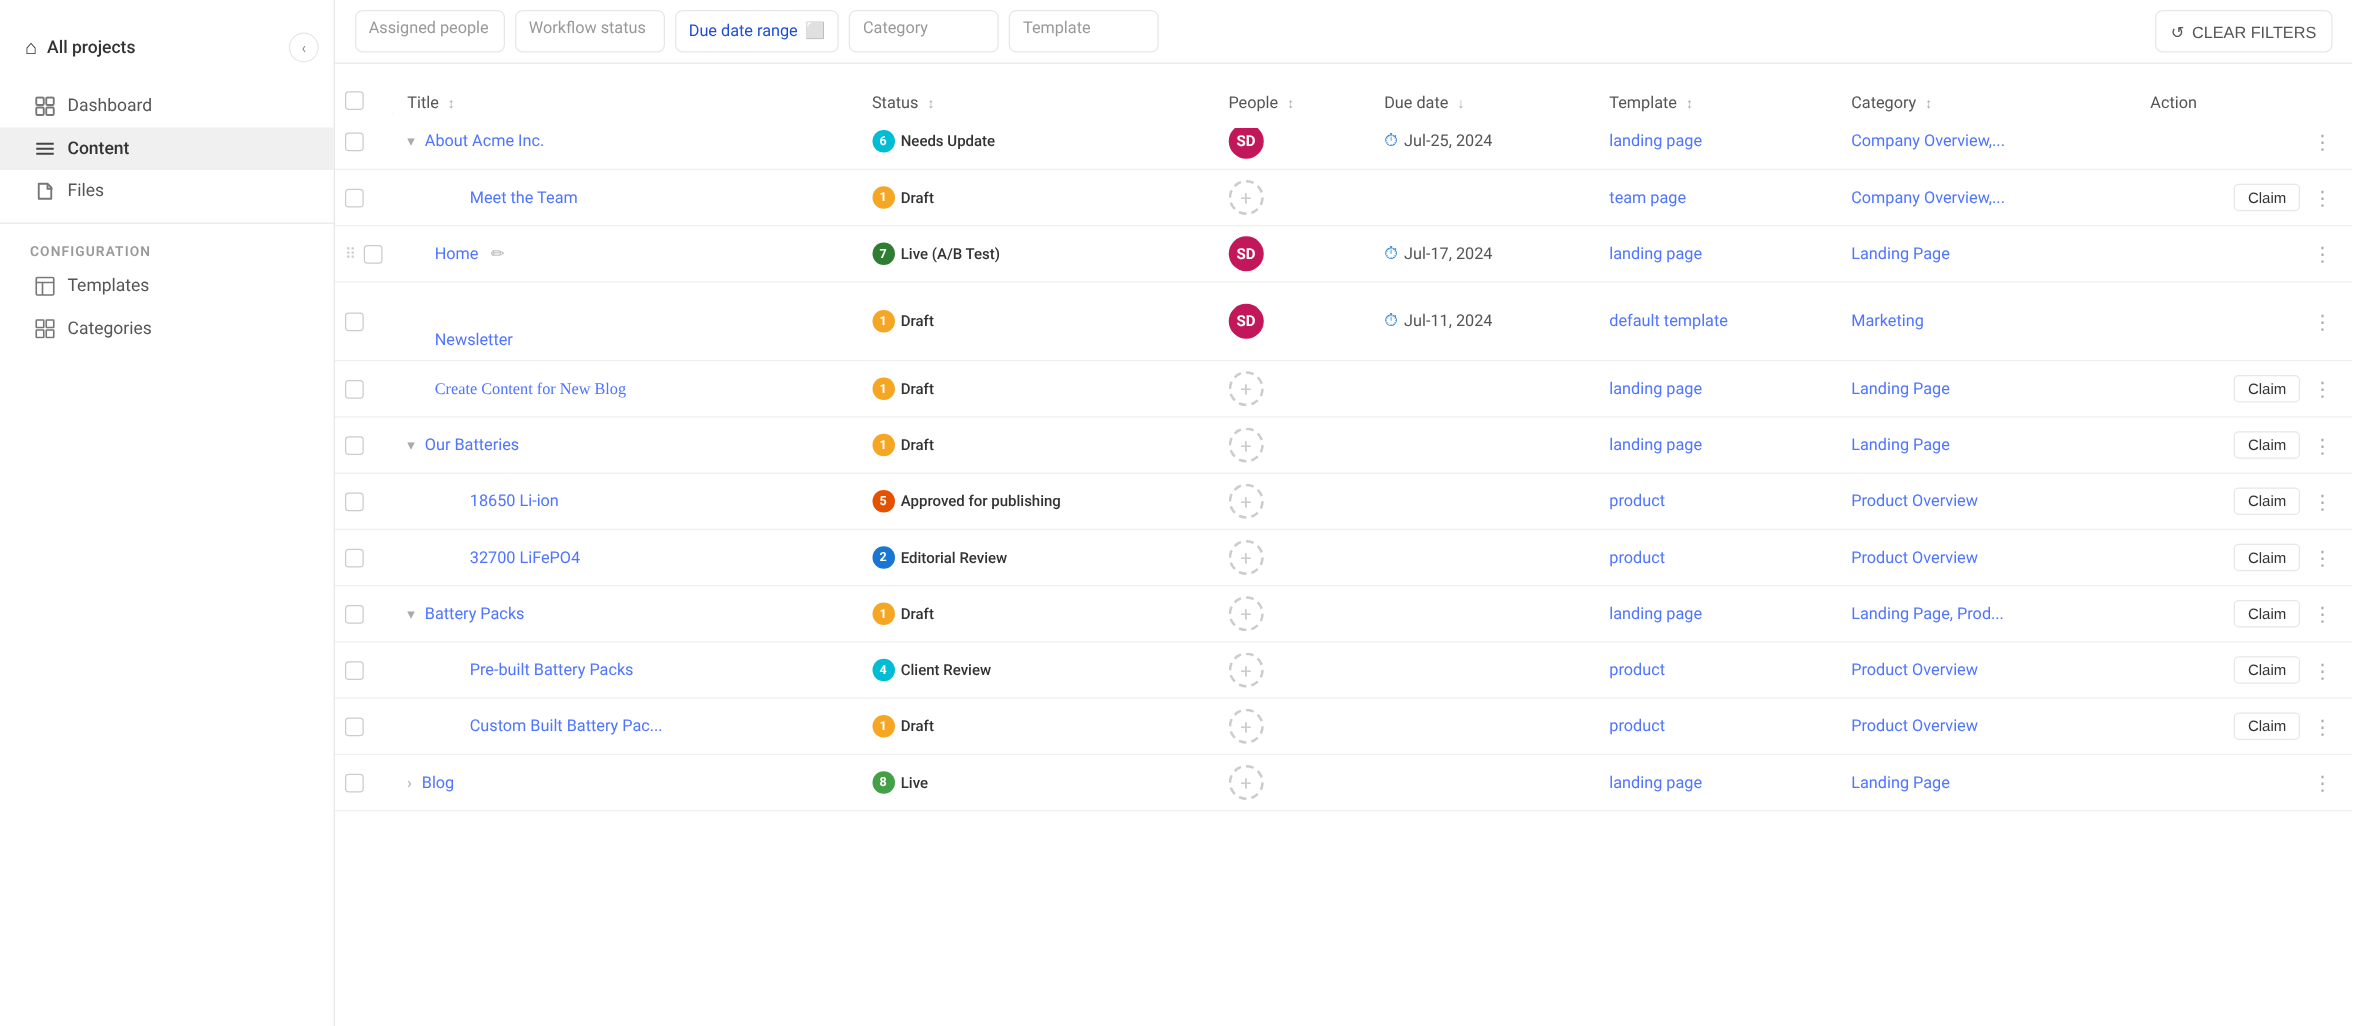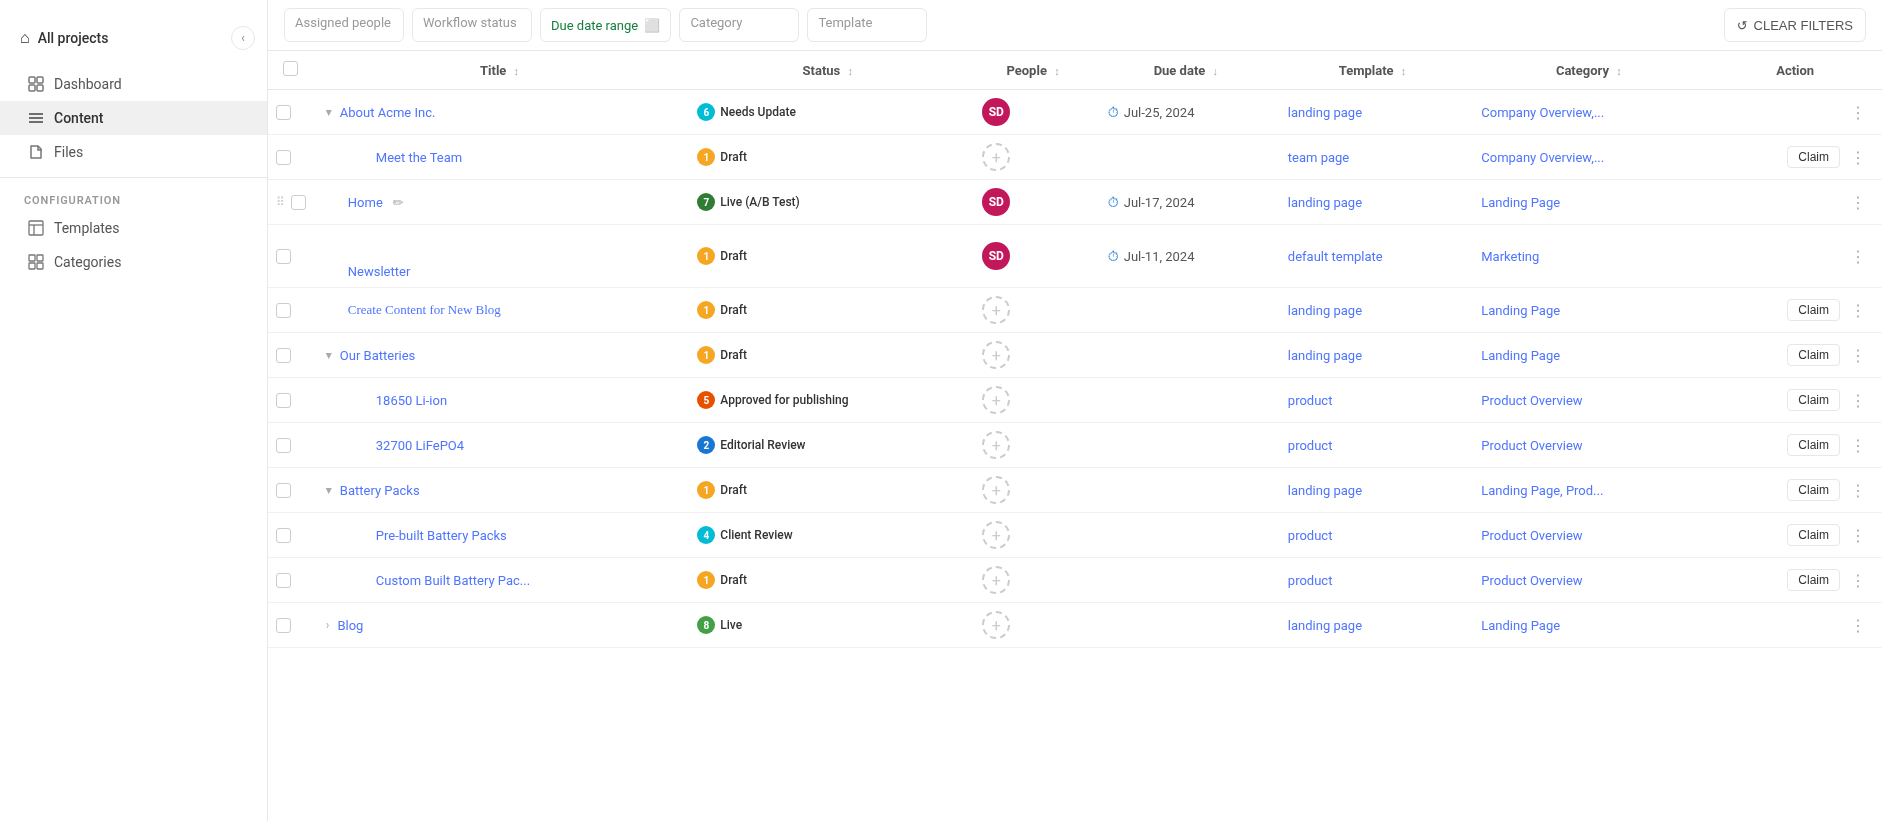--- a/index.html
+++ b/index.html
@@ -20,21 +20,21 @@
     .main { flex: 1; display: flex; flex-direction: column; overflow: hidden; }
 
     
     .filter-bar { display: flex; align-items: center; gap: 8px; padding: 8px 16px; border-bottom: 1px solid #e5e7eb; background: #fff; flex-shrink: 0; }
     .filter-input { border: 1px solid #e5e7eb; border-radius: 6px; padding: 6px 10px; font-size: 13px; color: #555; background: #fff; min-width: 120px; height: 34px; }
     .clear-filters-btn { display: flex; align-items: center; gap: 6px; margin-left: auto; border: 1px solid #e5e7eb; border-radius: 6px; padding: 6px 12px; font-size: 13px; color: #555; cursor: pointer; background: #fff; height: 34px; }
 
     
     .table-container { flex: 1; overflow-y: auto; }
     table { width: 100%; border-collapse: collapse; }
-    thead th { padding: 10px 12px; text-align: center; font-size: 13px; font-weight: 700; color: #555; border-bottom: 1px solid #e5e7eb; background: #fff; position: sticky; top: 0; white-space: nowrap; }
+    thead th { padding: 10px 12px; text-align: left; font-size: 13px; font-weight: 400; color: #555; border-bottom: 1px solid #e5e7eb; background: #fff; position: sticky; top: 12px; white-space: nowrap; }
     thead th.checkbox-col { width: 40px; padding: 10px 8px; }
     thead th .sort-icon { display: inline-block; margin-left: 4px; color: #aaa; font-size: 11px; }
     tbody tr { border-bottom: 1px solid #f0f0f0; }
     tbody td { padding: 8px 12px; font-size: 13px; vertical-align: middle; }
     tbody td.checkbox-col { width: 40px; padding: 8px 8px; }
 
     
     .cb { width: 15px; height: 15px; border: 1px solid #ccc; border-radius: 3px; display: inline-block; cursor: pointer; }
 
     
@@ -147,21 +147,21 @@
 <div class="main">
 
   <div class="filter-bar">
     <div class="filter-input">
       <span style="color:#999;">Assigned people</span>
     </div>
     <div class="filter-input">
       <span style="color:#999;">Workflow status</span>
     </div>
     <div class="filter-input" style="display:flex;align-items:center;gap:6px;">
-      <span style="color:#15803d;">Due date range</span>
+      <span style="color:#1d4ed8;">Due date range</span>
       <span style="color:#aaa;margin-left:auto;">⬜</span>
     </div>
     <div class="filter-input">
       <span style="color:#999;">Category</span>
     </div>
     <div class="filter-input">
       <span style="color:#999;">Template</span>
     </div>
     <button class="clear-filters-btn">
       <span style="font-size:13px;">↺</span>

